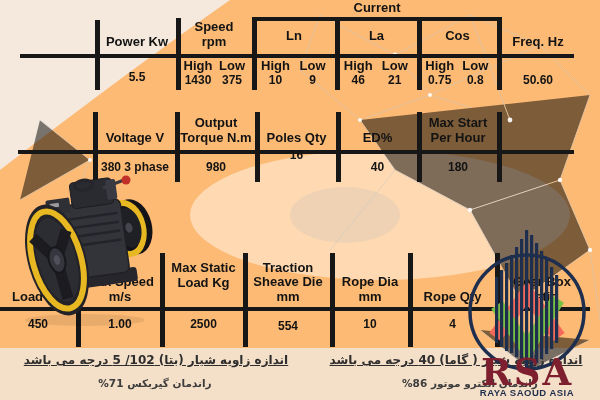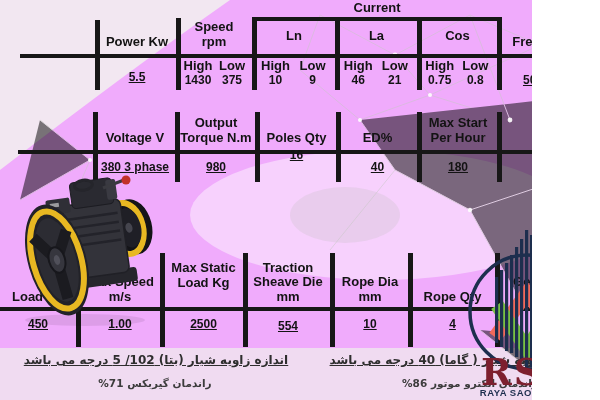--- a/index.html
+++ b/index.html
@@ -1,28 +1,28 @@
 <!DOCTYPE html>
 <html><head>
 <meta charset="utf-8">
 <style>
   html,body{margin:0;padding:0;}
-  #stage{position:relative;width:532px;height:400px;overflow:hidden;
-         background:#f0abfc;font-family:"Liberation Sans",sans-serif;}
+  #stage{position:relative;width:600px;height:400px;overflow:hidden;
+         background:#fdba74;font-family:"Liberation Sans",sans-serif;}
   .layer{position:absolute;left:0;top:0;width:600px;height:400px;}
   
   .vline{position:absolute;width:5px;background:#171717;z-index:2;}
   .hline{position:absolute;height:4px;background:#171717;z-index:2;}
   
   .hdr{position:absolute;display:flex;align-items:flex-end;justify-content:center;
        text-align:center;font-weight:bold;font-size:13px;line-height:1.14;
        color:#131313;z-index:2;}
   .hdr.mid{align-items:center;}
   .val{position:absolute;text-align:center;font-weight:bold;font-size:12px;
-       color:#131313;z-index:2;text-decoration:underline;}
+       color:#131313;z-index:2;}
   .subrow,.valrow{position:absolute;display:flex;text-align:center;font-weight:bold;
        color:#131313;z-index:2;}
   .subrow span,.valrow span{flex:1;}
   .subrow{font-size:13px;}
   .valrow{font-size:12px;}
   .grouplabel{position:absolute;text-align:center;font-weight:bold;font-size:13px;
        color:#131313;z-index:2;}
   
   .note{position:absolute;direction:rtl;text-align:center;font-family:"DejaVu Sans",sans-serif;
         font-weight:bold;color:#2e2e2e;z-index:2;}

